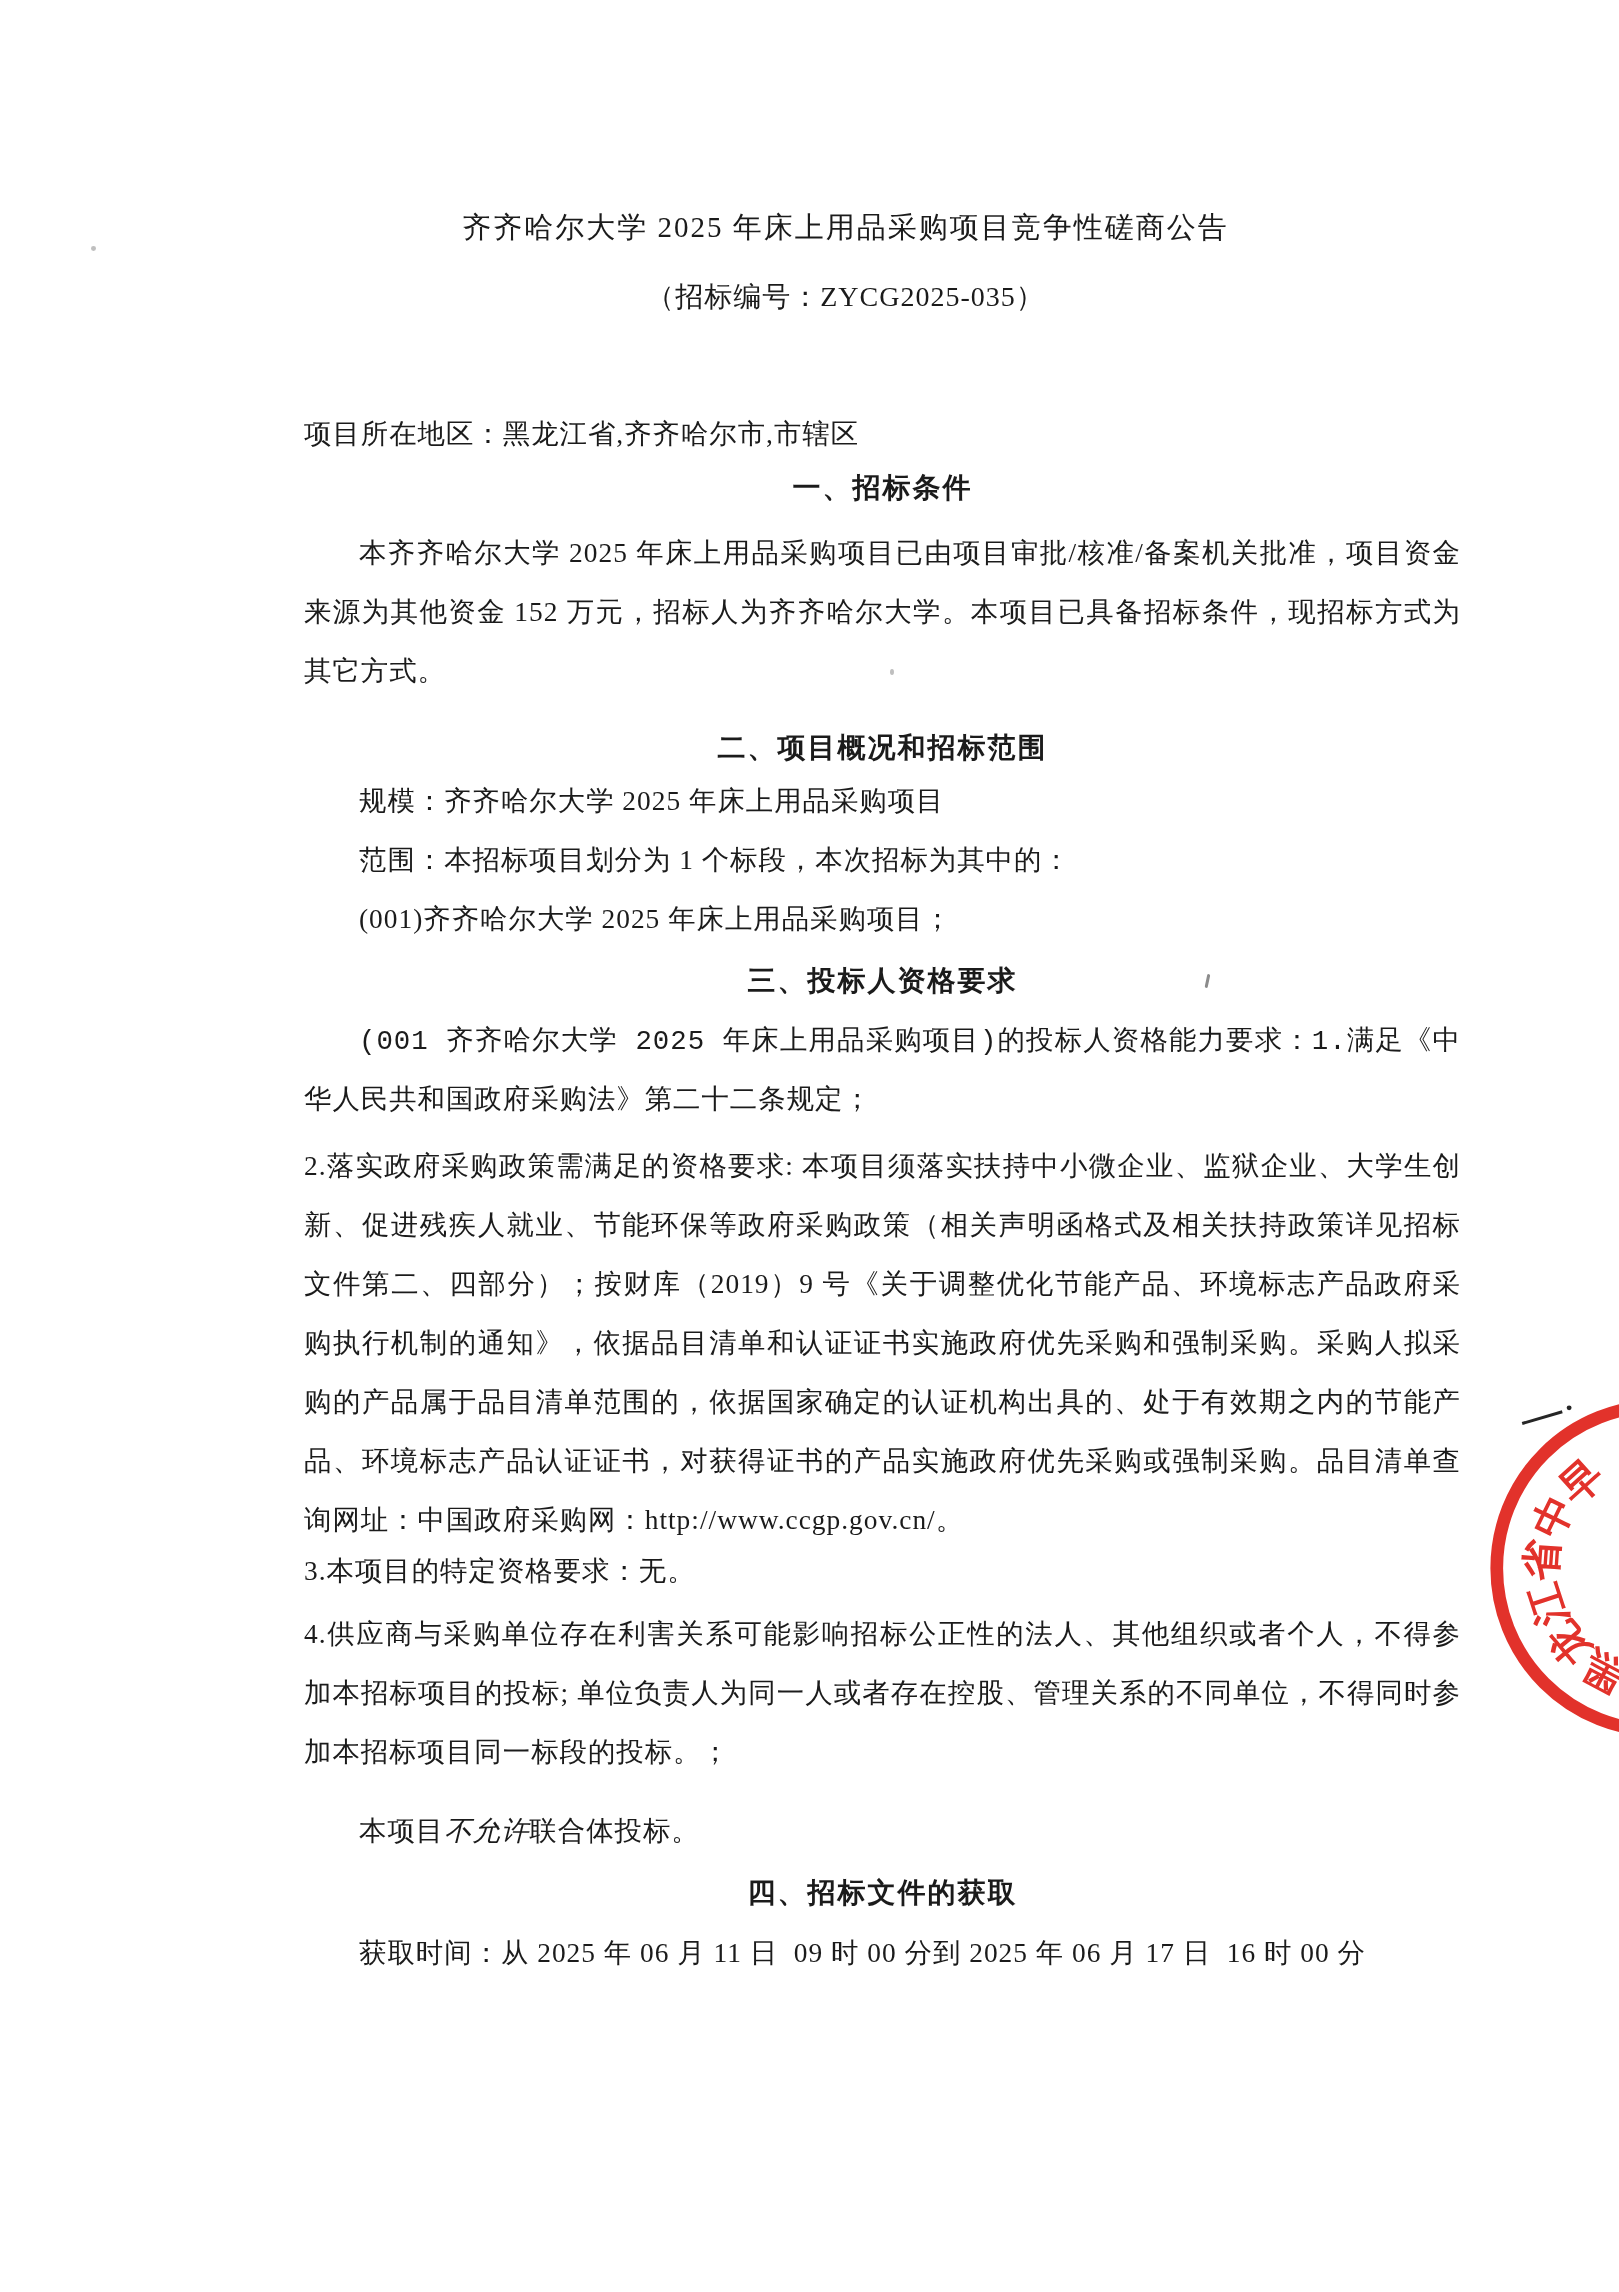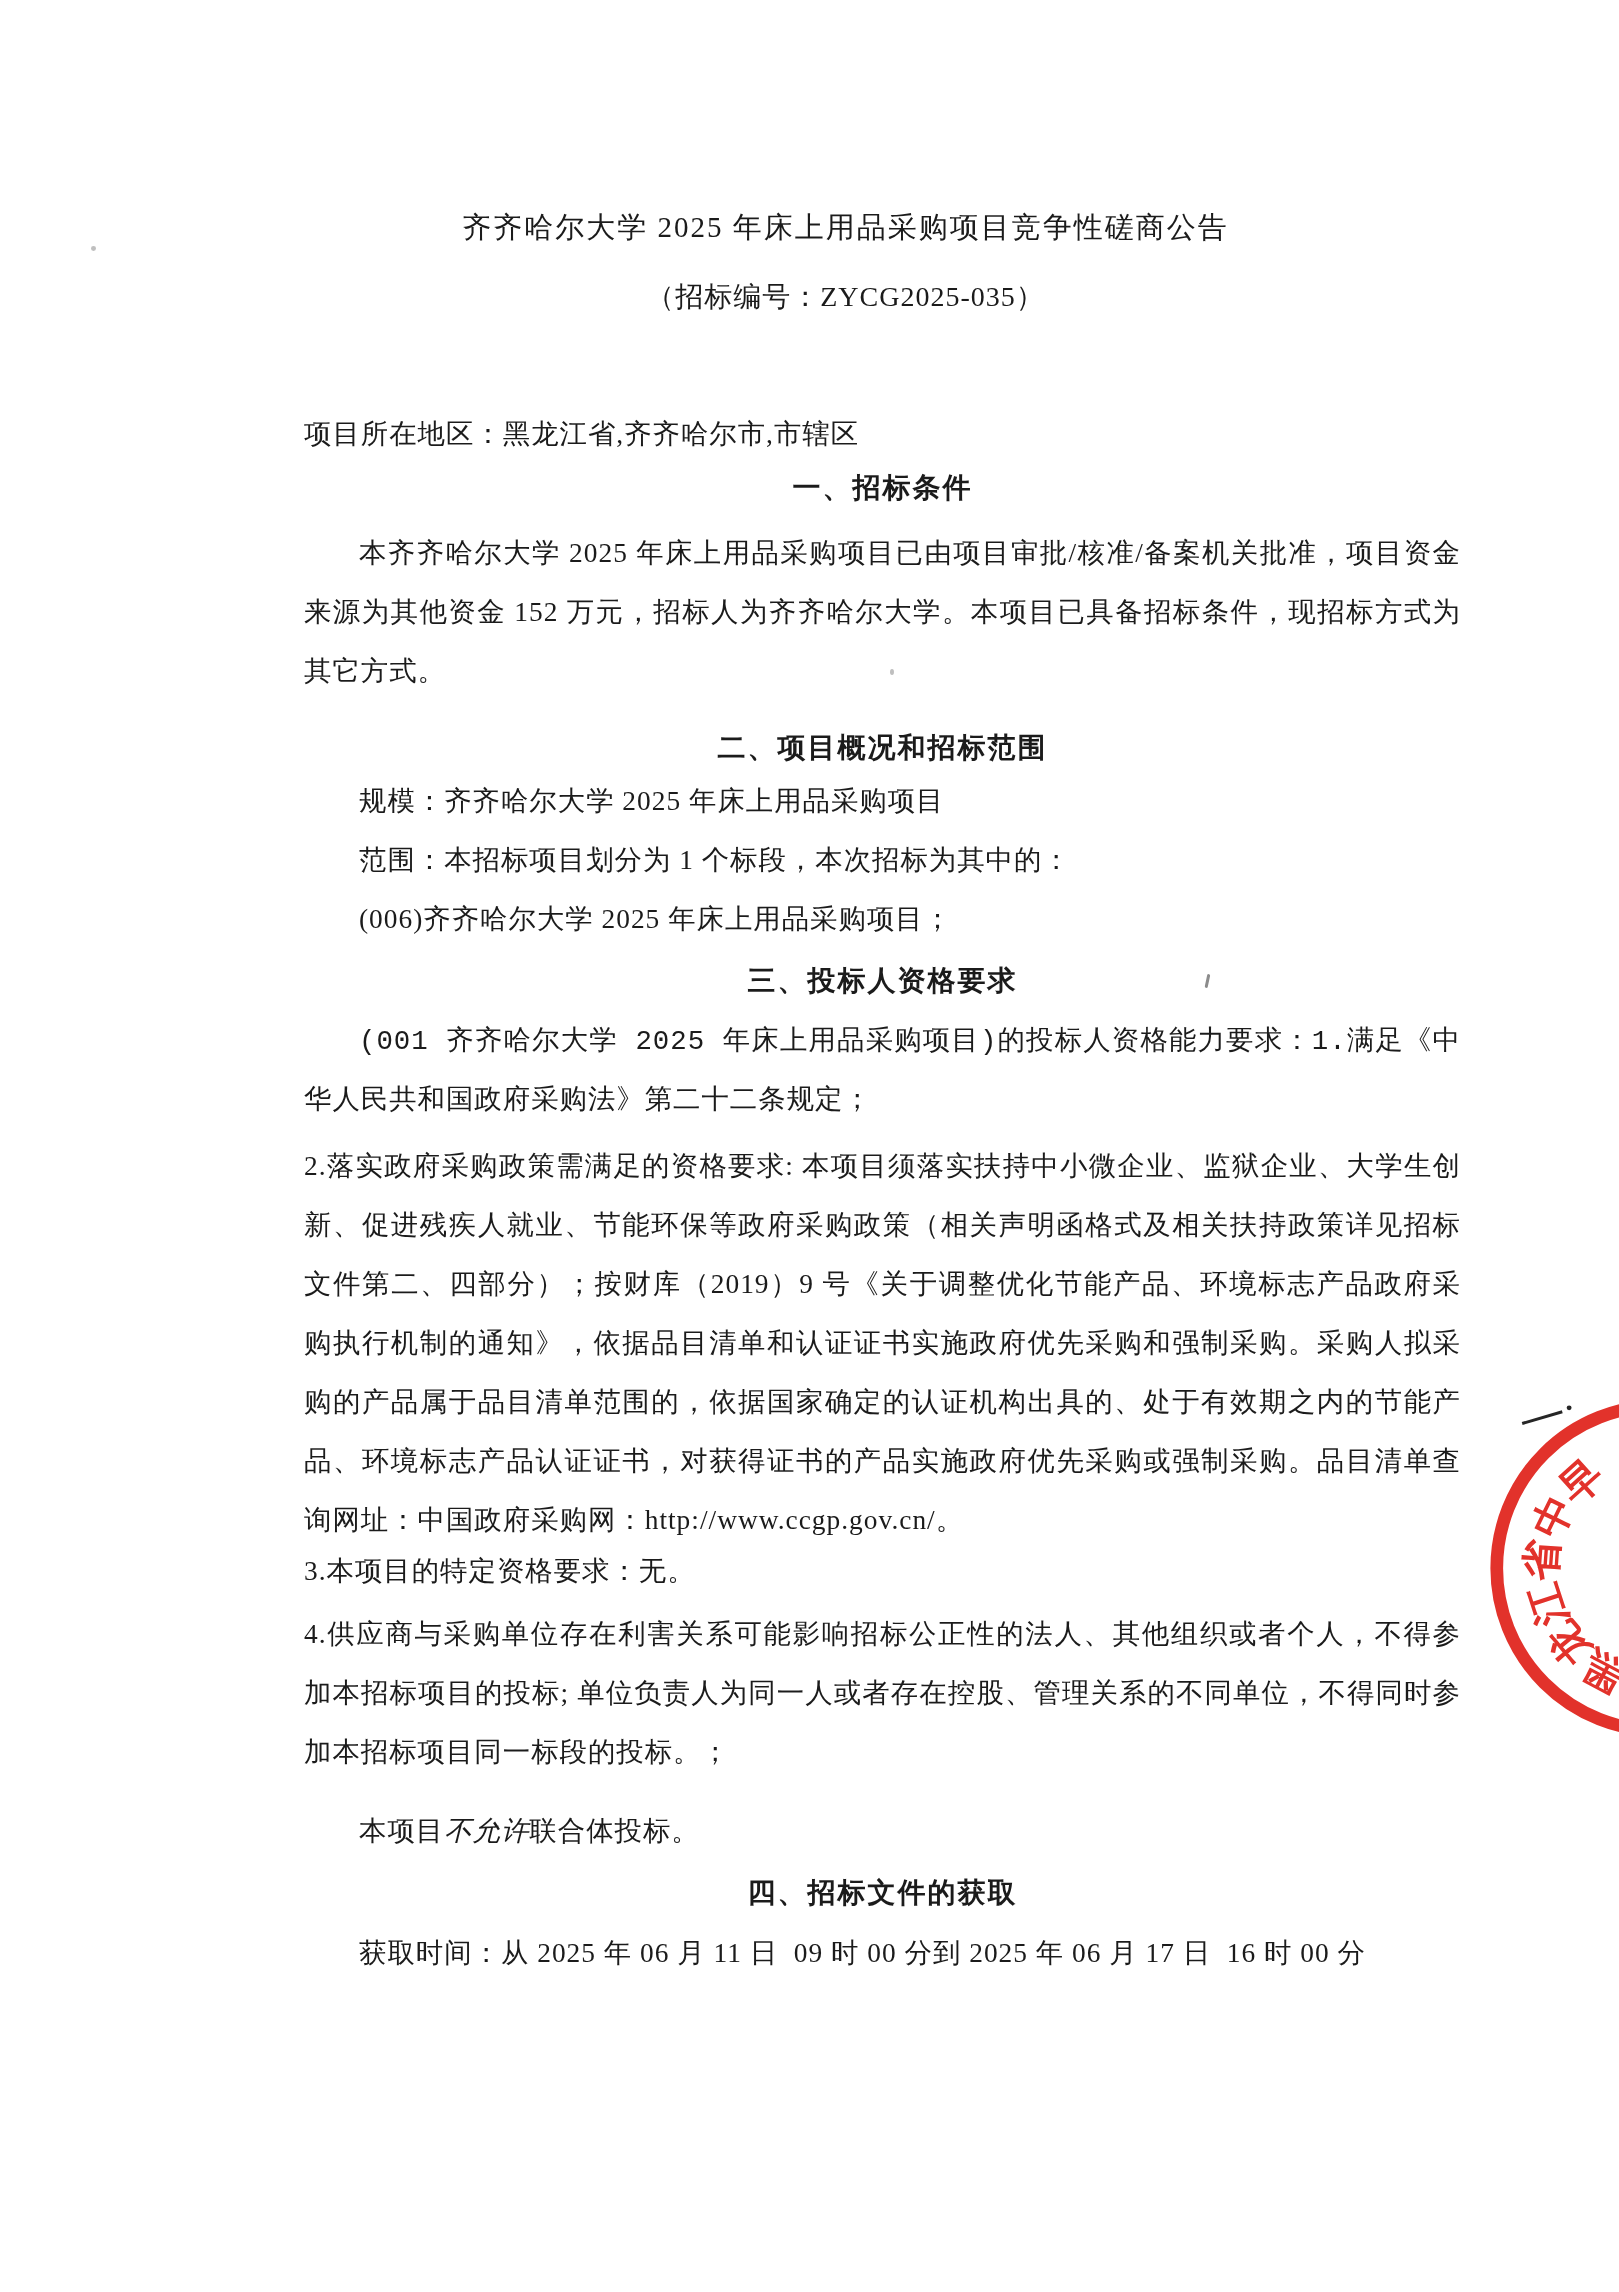--- a/index.html
+++ b/index.html
@@ -120,21 +120,21 @@
   <div class="block doc-subtitle">（招标编号：ZYCG2025-035）</div>
 
   <div class="block loc">项目所在地区：黑龙江省,齐齐哈尔市,市辖区</div>
 
   <div class="block heading h1">一、招标条件</div>
   <div class="block indent p1">本齐齐哈尔大学 2025 年床上用品采购项目已由项目审批/核准/备案机关批准，项目资金来源为其他资金 152 万元，招标人为齐齐哈尔大学。本项目已具备招标条件，现招标方式为其它方式。</div>
 
   <div class="block heading h2">二、项目概况和招标范围</div>
   <div class="block indent scale">规模：齐齐哈尔大学 2025 年床上用品采购项目</div>
   <div class="block indent scope">范围：本招标项目划分为 1 个标段，本次招标为其中的：</div>
-  <div class="block indent lot">(006)齐齐哈尔大学 2025 年床上用品采购项目；</div>
+  <div class="block indent lot">(001)齐齐哈尔大学 2025 年床上用品采购项目；</div>
 
   <div class="block heading h3">三、投标人资格要求</div>
   <div class="block indent s3p1">(001 齐齐哈尔大学 2025 年床上用品采购项目)的投标人资格能力要求：1.满足《中华人民共和国政府采购法》第二十二条规定；</div>
   <div class="block s3p2">2.落实政府采购政策需满足的资格要求: 本项目须落实扶持中小微企业、监狱企业、大学生创新、促进残疾人就业、节能环保等政府采购政策（相关声明函格式及相关扶持政策详见招标文件第二、四部分）；按财库（2019）9 号《关于调整优化节能产品、环境标志产品政府采购执行机制的通知》，依据品目清单和认证证书实施政府优先采购和强制采购。采购人拟采购的产品属于品目清单范围的，依据国家确定的认证机构出具的、处于有效期之内的节能产品、环境标志产品认证证书，对获得证书的产品实施政府优先采购或强制采购。品目清单查询网址：中国政府采购网：http://www.ccgp.gov.cn/。</div>
   <div class="block s3p3">3.本项目的特定资格要求：无。</div>
   <div class="block s3p4">4.供应商与采购单位存在利害关系可能影响招标公正性的法人、其他组织或者个人，不得参加本招标项目的投标; 单位负责人为同一人或者存在控股、管理关系的不同单位，不得同时参加本招标项目同一标段的投标。；</div>
 
   <div class="block heading h4">四、招标文件的获取</div>
 
   <div class="block indent joint">

